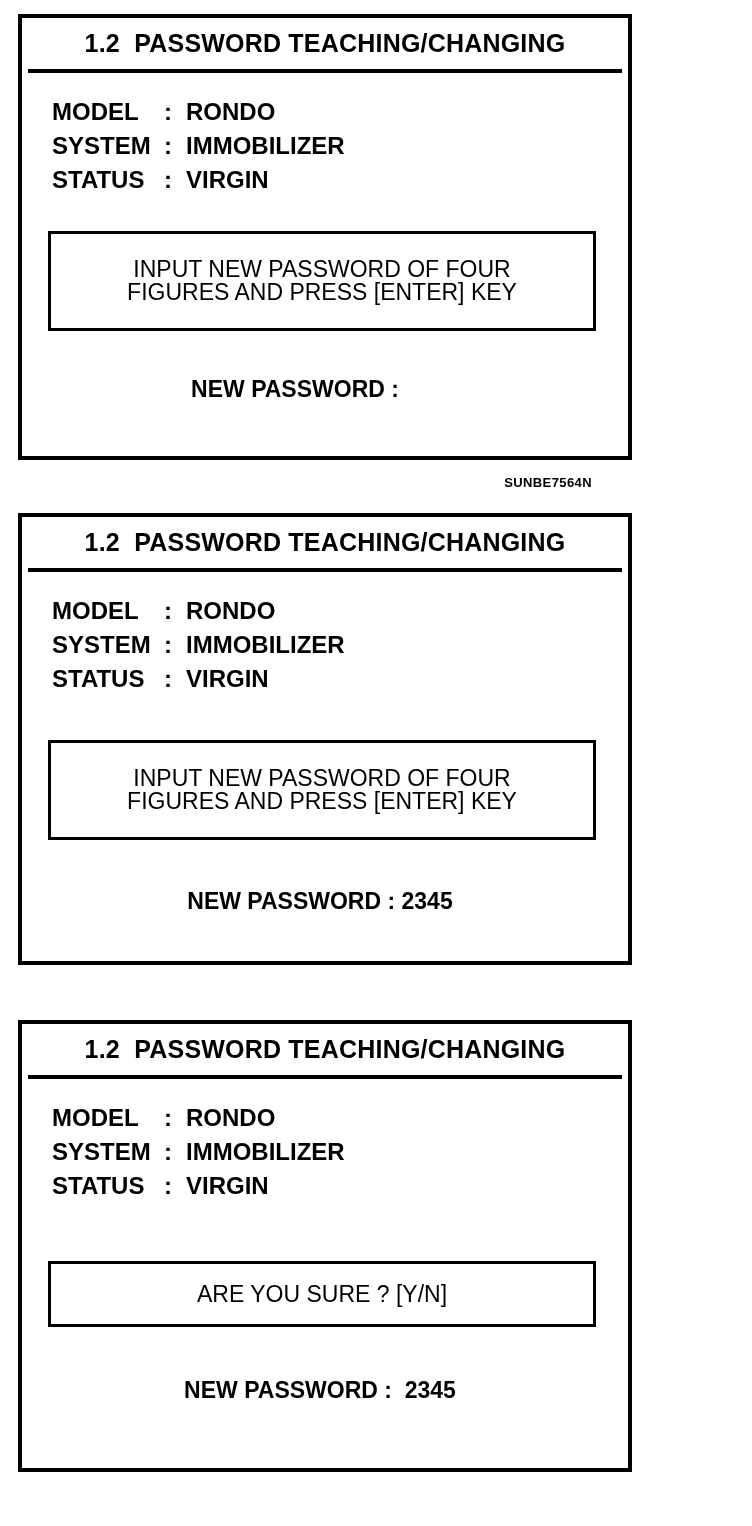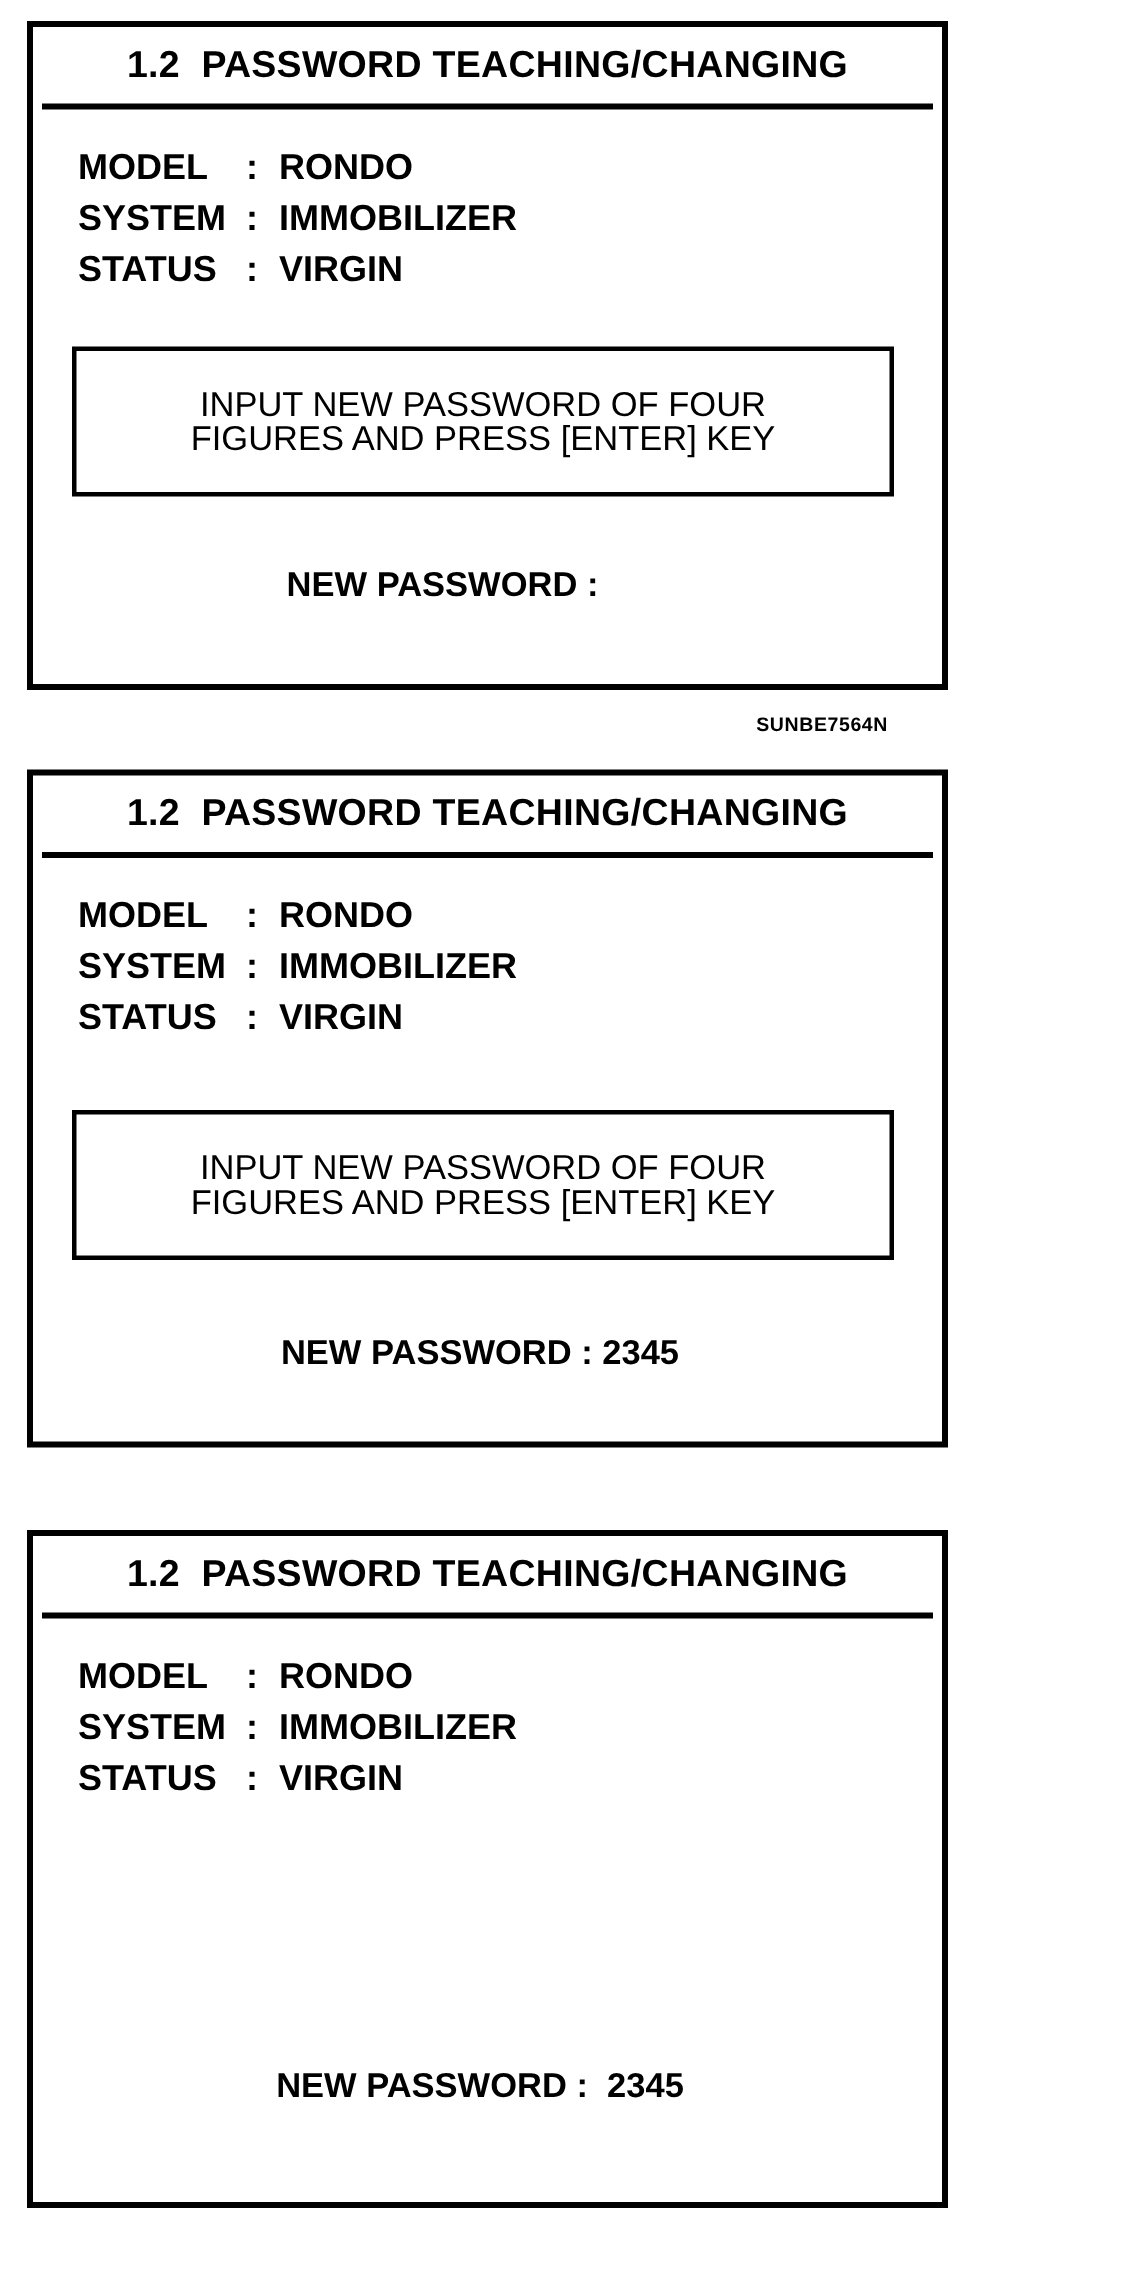--- a/index.html
+++ b/index.html
@@ -267,20 +267,23 @@
             <span class="info-colon">:</span>
             <span class="info-value">IMMOBILIZER</span>
           </div>
           <div class="info-line">
             <span class="info-label">STATUS</span>
             <span class="info-colon">:</span>
             <span class="info-value">VIRGIN</span>
           </div>
         </div>
 
+        <div class="msg-box">
+          <div class="msg-line">ARE YOU SURE ? [Y/N]</div>
+        </div>
 
         <div class="pw-line">NEW PASSWORD :  2345</div>
 
       </div>
     </div>
 
   </div>
 
 </div>
 

